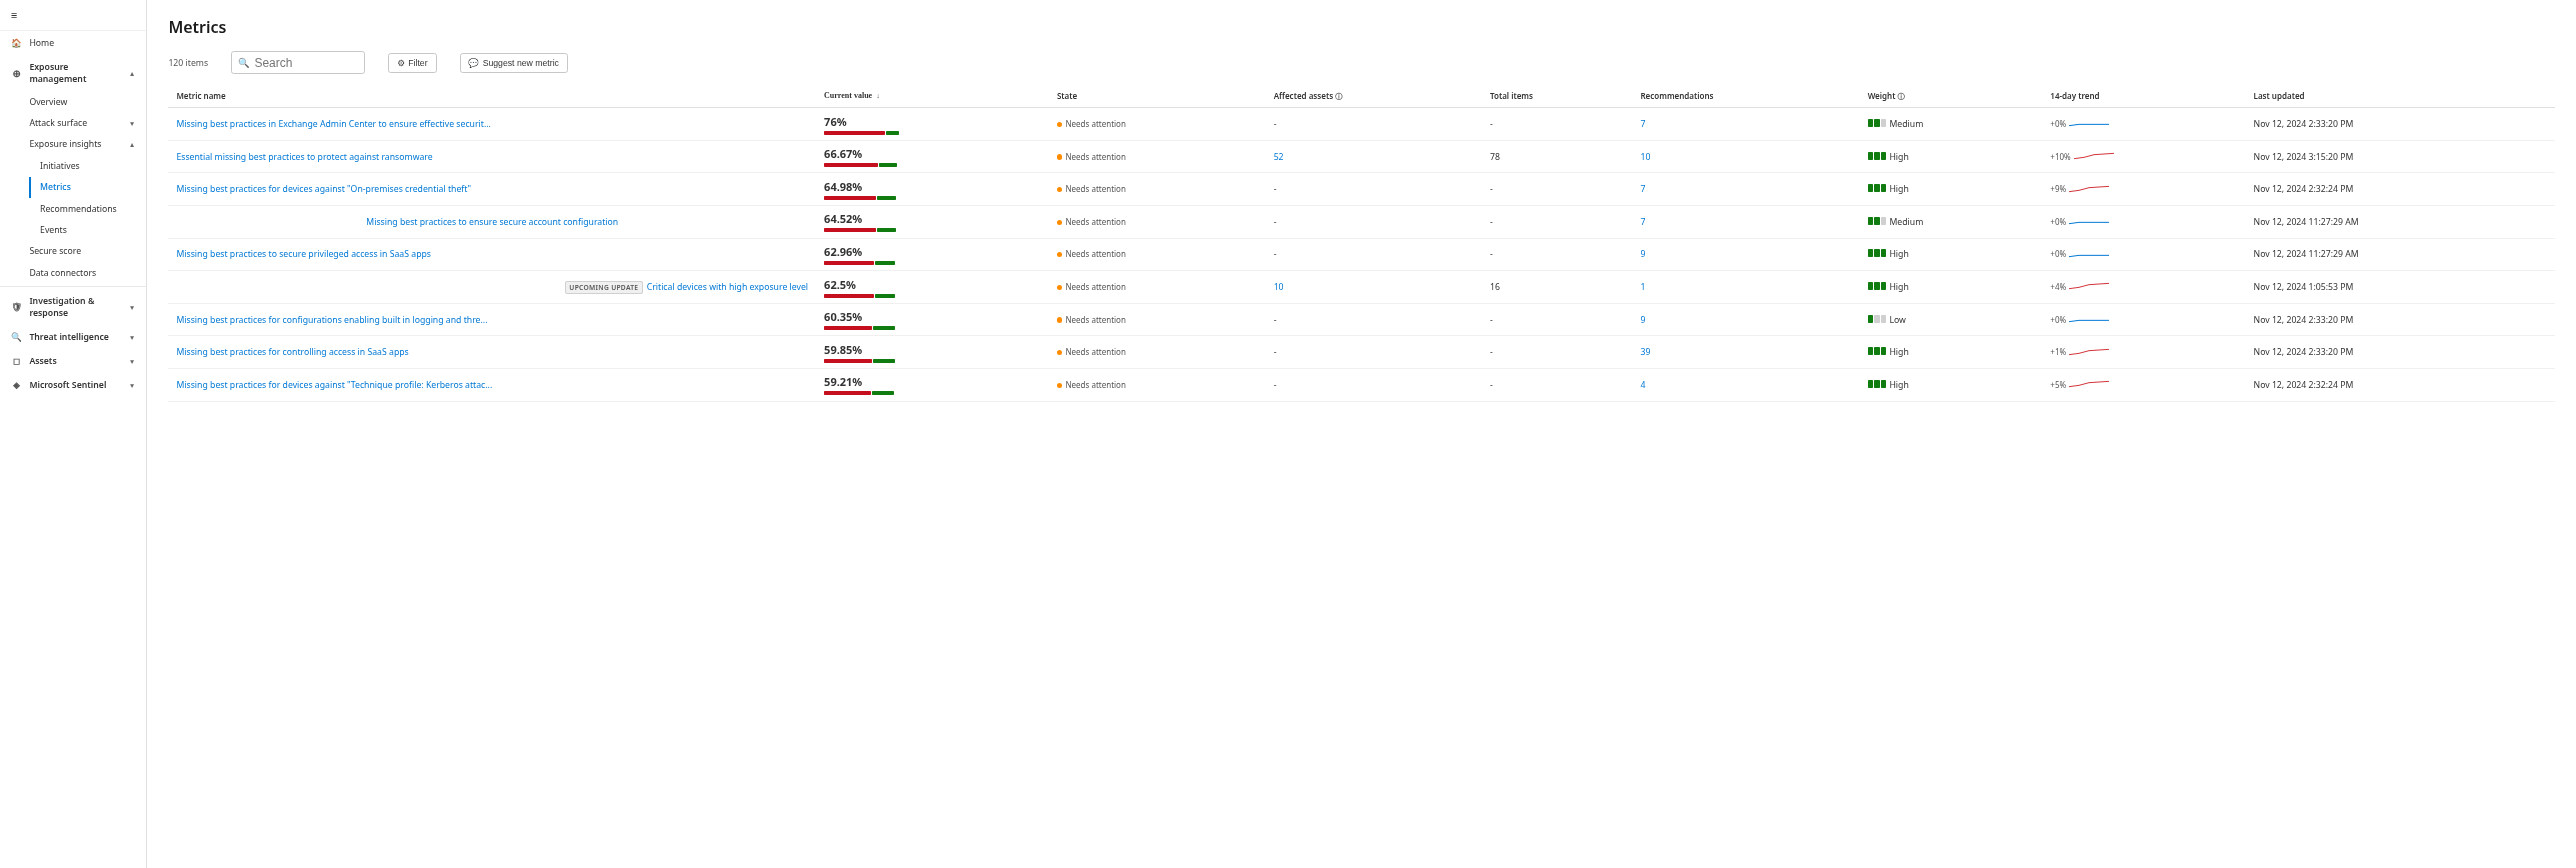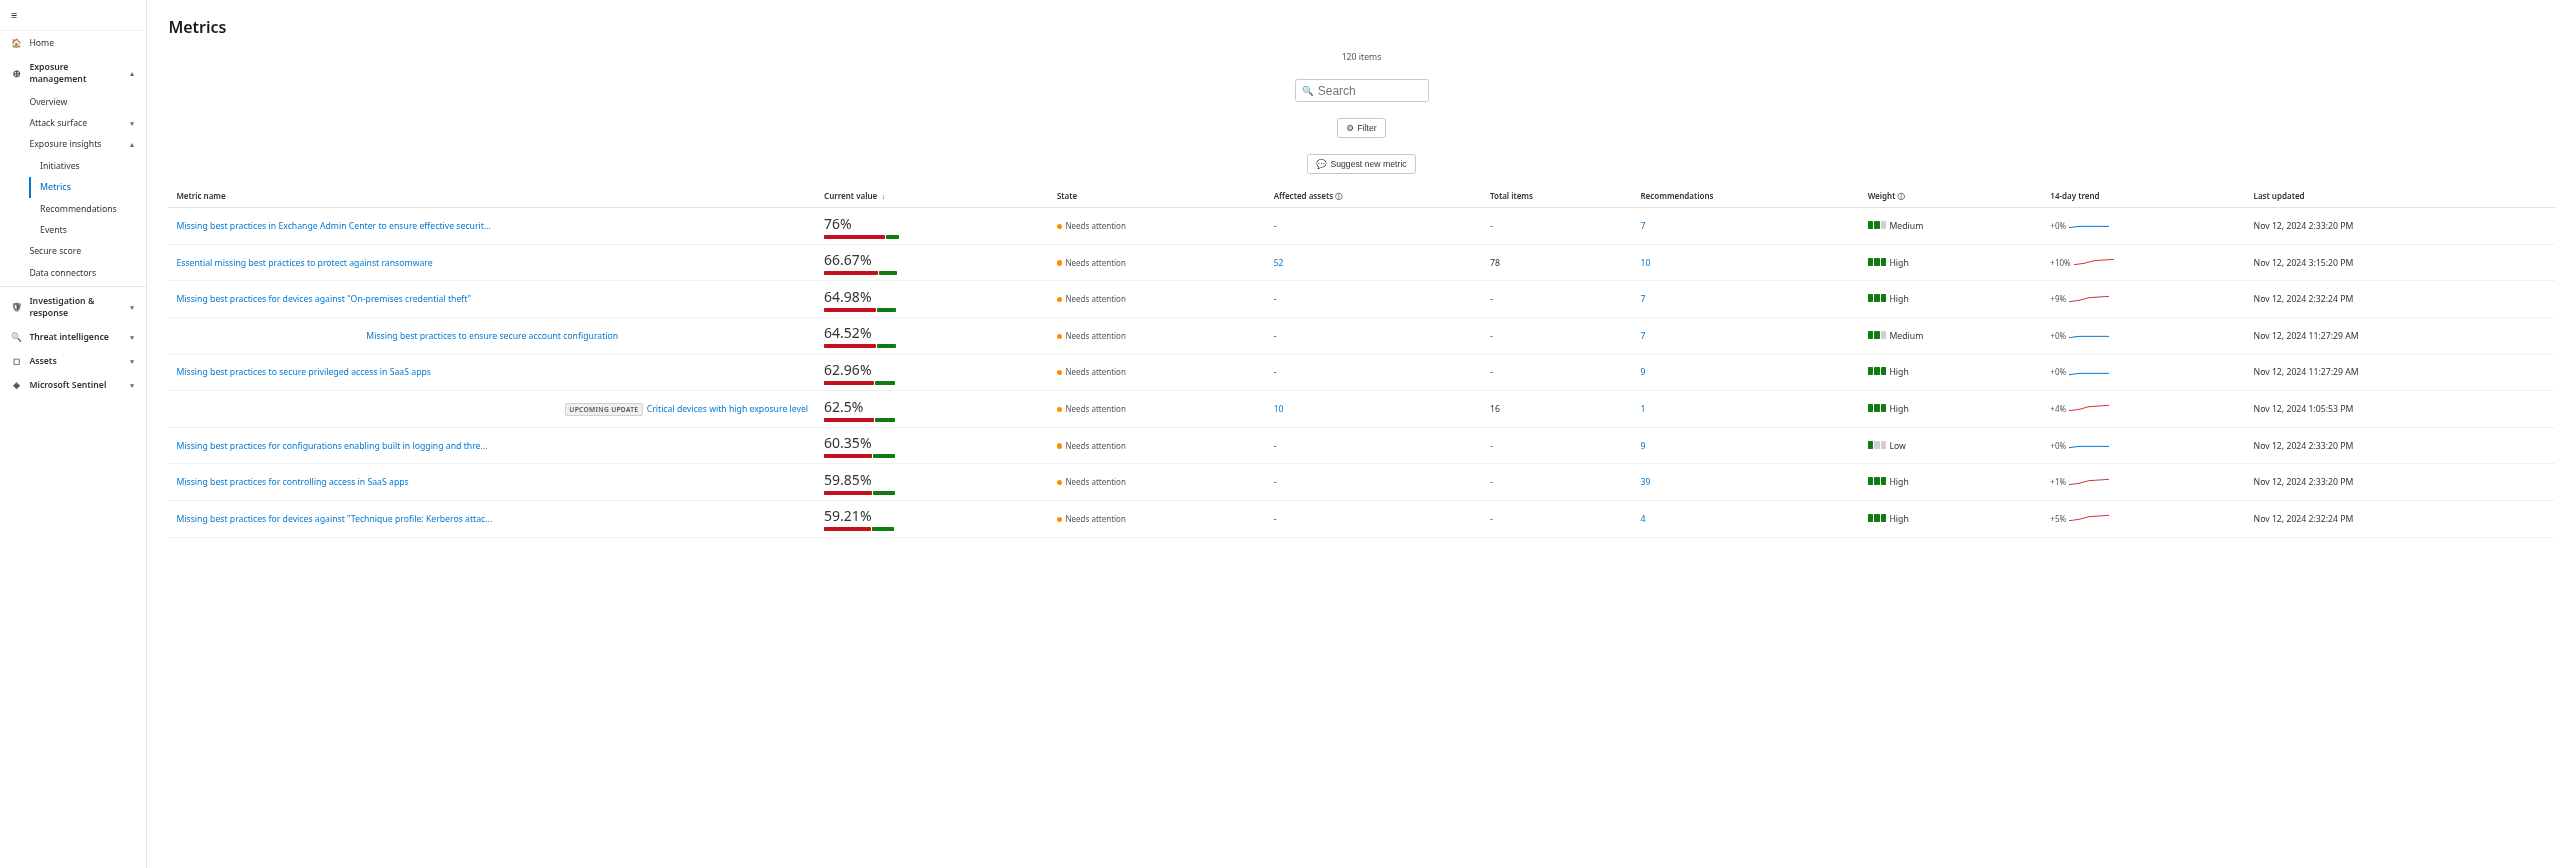--- a/index.html
+++ b/index.html
@@ -17,32 +17,32 @@
     .sidebar-section .sidebar-nav-item.active { color: #0078d4; border-left: 2px solid #0078d4; padding-left: 8.7px; font-weight: 500; }
     .chevron { margin-left: auto; font-size: 6.7px; color: #666; }
     .divider { height: 0.7px; background: #e8e8e8; margin: 2.7px 0; }
 
     
     .main { flex: 1; display: flex; flex-direction: column; overflow: hidden; background: #fff; }
     .content { flex: 1; overflow-y: auto; padding: 16px 21.4px; }
     .page-title { font-size: 16px; font-weight: 600; color: #1a1a1a; margin-bottom: 13.4px; }
 
     
-    .toolbar { display: flex; align-items: center; justify-content: flex-start; gap: 16px; margin-bottom: 10.7px; flex-direction: column; }
+    .toolbar { display: flex; align-items: center; justify-content: flex-start; gap: 23px; margin-bottom: 10.7px; }
     .item-count { font-size: 8.7px; color: #555; }
     .search-box { display: flex; align-items: center; border: 0.7px solid #c8c8c8; border-radius: 2.7px; padding: 3.3px 6.7px; gap: 4px; background: #fff; width: 134px; }
     .search-box input { border: none; outline: none; font-size: 12px; width: 100%; color: #333; }
     .toolbar-btn { display: flex; align-items: center; gap: 3.3px; padding: 4px 8px; border: 0.7px solid #c8c8c8; border-radius: 2.7px; background: #fff; cursor: pointer; font-size: 8.7px; color: #333; }
 
     
     .metrics-table { width: 100%; border-collapse: collapse; font-size: 8.7px; }
     .metrics-table thead tr { border-bottom: 1.3px solid #e0e0e0; }
     .metrics-table th { text-align: left; padding: 5.3px 8px; font-weight: 600; color: #333; font-size: 8px; white-space: nowrap; }
     .metrics-table td { padding: 5.3px 8px; vertical-align: middle; border-bottom: 0.7px solid #f0f0f0; color: #333; }
-    .current-value { font-size: 14px; font-weight: 400; color: #333; }
+    .current-value { font-size: 11px; font-weight: 700; color: #333; }
     .progress-bar-container { margin-top: 2px; display: flex; gap: 1.3px; }
     .bar-red { height: 4px; background: #c50f1f; border-radius: 0.7px; }
     .bar-green { height: 4px; background: #107c10; border-radius: 0.7px; }
 
     .state-dot { width: 5.3px; height: 5.3px; border-radius: 50%; background: #ff8c00; display: inline-block; margin-right: 3.3px; }
     .state-text { color: #555; font-size: 8px; }
 
     .link-blue { color: #0078d4; text-decoration: none; cursor: pointer; }
 
     .weight-bars { display: inline-flex; gap: 1.3px; align-items: center; margin-right: 3.3px; }
@@ -156,21 +156,21 @@
       <button class="toolbar-btn">
         <span>💬</span>
         <span>Suggest new metric</span>
       </button>
     </div>
 
     <table class="metrics-table">
       <thead>
         <tr>
           <th>Metric name</th>
-          <th style="cursor:pointer;">Current value <span class="sort-icon">↓</span></th>
+          <th style="cursor:pointer;font-family:Liberation Serif, serif;">Current value <span class="sort-icon">↓</span></th>
           <th>State</th>
           <th>Affected assets <span class="info-icon">ⓘ</span></th>
           <th>Total items</th>
           <th>Recommendations</th>
           <th>Weight <span class="info-icon">ⓘ</span></th>
           <th>14-day trend</th>
           <th>Last updated</th>
         </tr>
       </thead>
       <tbody id="table-body">

